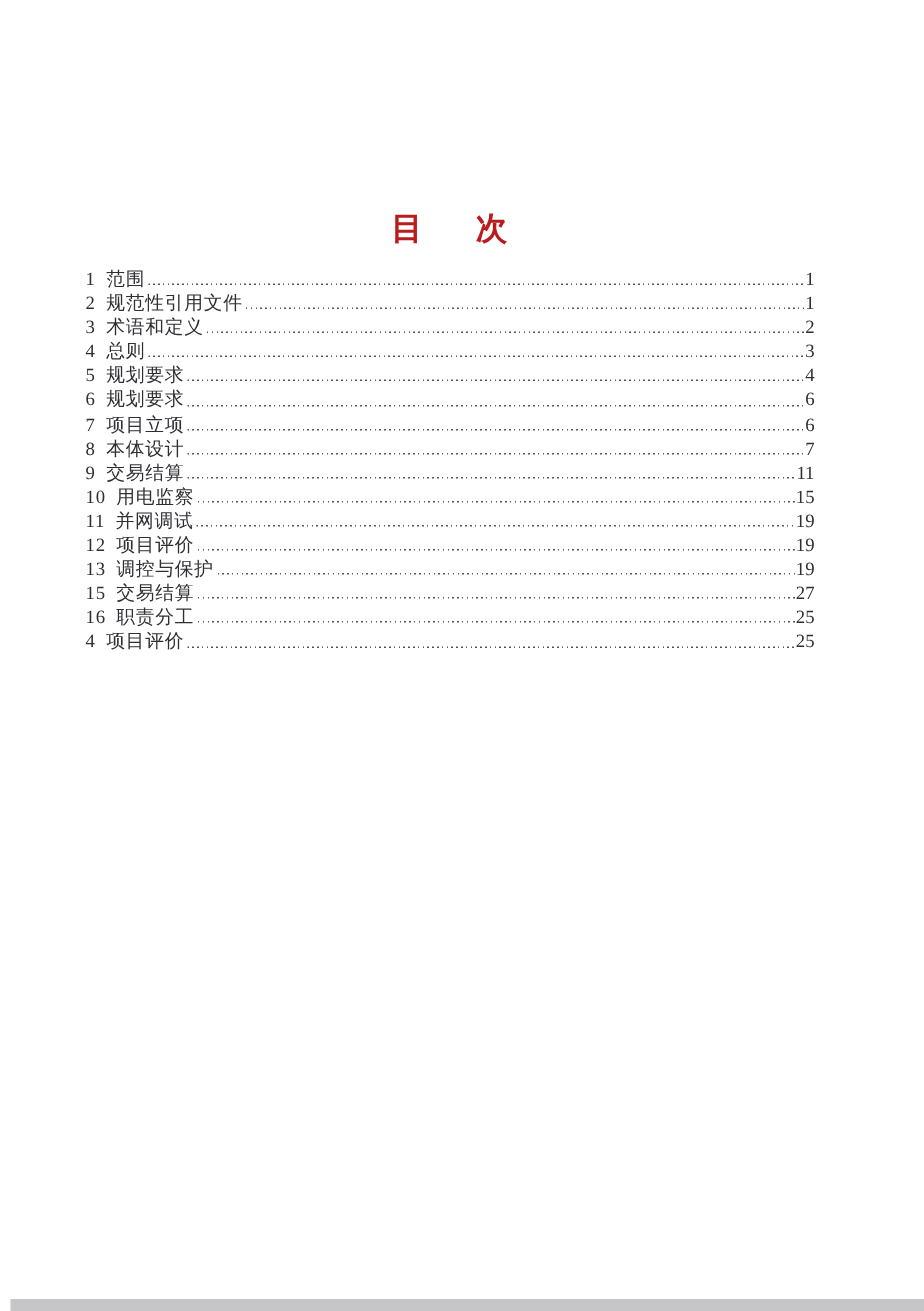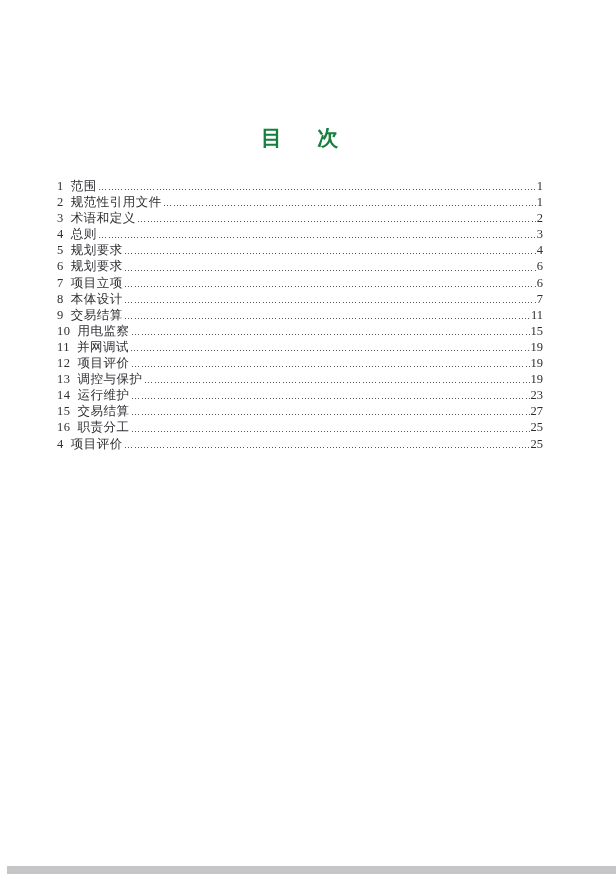--- a/index.html
+++ b/index.html
@@ -11,30 +11,30 @@
     position: relative;
     width: 616px;
     height: 874px;
     background: #ffffff;
     overflow: hidden;
     font-family: "Liberation Serif", "DejaVu Serif", serif;
     color: #2b2b2b;
   }
   .toc-title {
     position: absolute;
-    top: 124px;
+    top: 138px;
     left: 57px;
     width: 486px;
     text-align: center;
     font-size: 21px;
     font-weight: bold;
     letter-spacing: 1px;
     white-space: pre;
     word-spacing: 28px;
-    color: #15803d;
+    color: #b91c1c;
     margin: 0;
   }
   .toc-list {
     position: absolute;
     top: 178px;
     left: 57px;
     width: 486px;
   }
   .toc-row {
     display: flex;
@@ -153,26 +153,20 @@
         <span class="toc-dots"></span>
         <span class="toc-page">19</span>
       </div>
       <div class="toc-row">
         <span class="toc-num">13</span>
         <span class="toc-label">调控与保护</span>
         <span class="toc-dots"></span>
         <span class="toc-page">19</span>
       </div>
       <div class="toc-row">
-        <span class="toc-num">14</span>
-        <span class="toc-label">运行维护</span>
-        <span class="toc-dots"></span>
-        <span class="toc-page">23</span>
-      </div>
-      <div class="toc-row">
         <span class="toc-num">15</span>
         <span class="toc-label">交易结算</span>
         <span class="toc-dots"></span>
         <span class="toc-page">27</span>
       </div>
       <div class="toc-row">
         <span class="toc-num">16</span>
         <span class="toc-label">职责分工</span>
         <span class="toc-dots"></span>
         <span class="toc-page">25</span>

